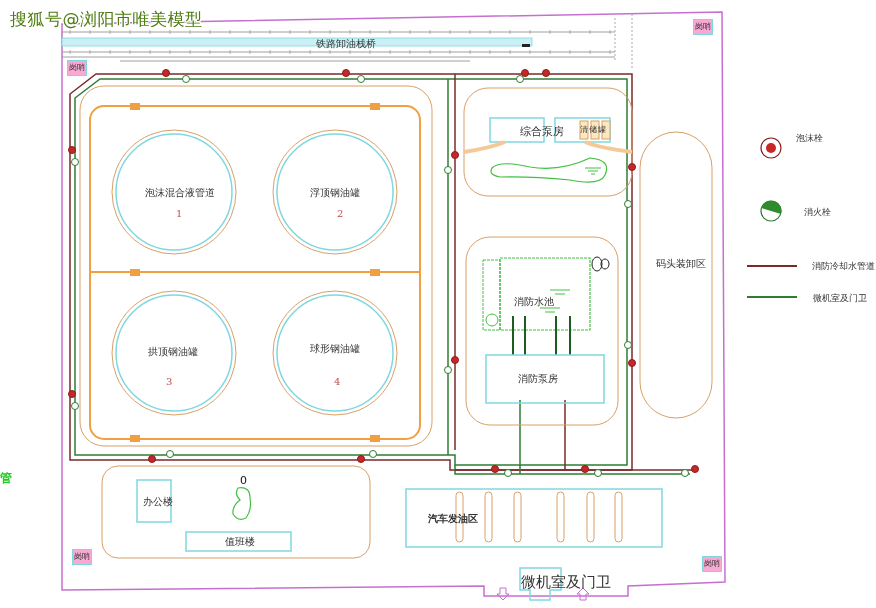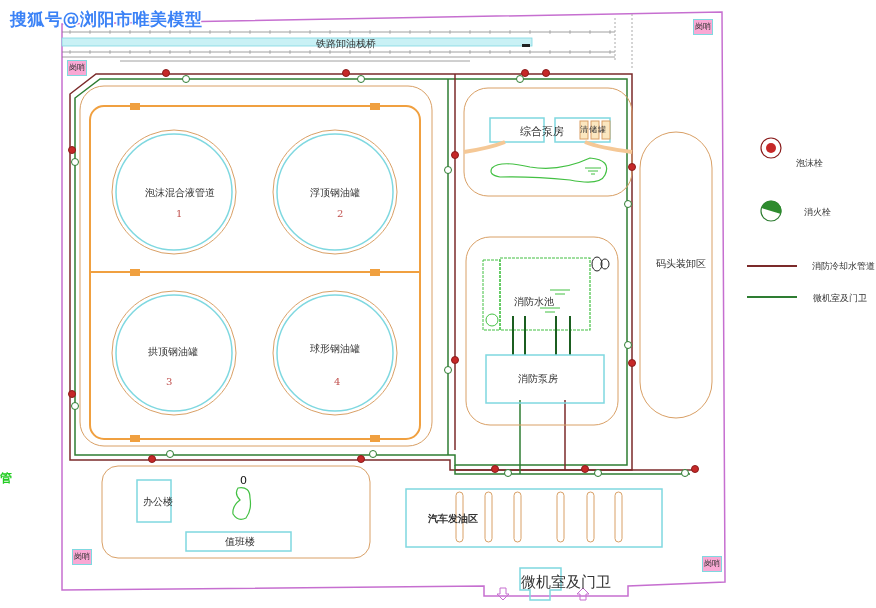--- a/index.html
+++ b/index.html
@@ -1,18 +1,18 @@
 <!DOCTYPE html>
 <html><head>
 <meta charset="utf-8">
 <style>
   html,body{margin:0;padding:0;background:#ffffff;}
   body{width:876px;height:608px;position:relative;overflow:hidden;font-family:"DejaVu Sans",sans-serif;}
   svg{position:absolute;left:0;top:0;}
-  .watermark{position:absolute;left:10px;top:8px;font-size:17px;font-weight:bold;color:#3b82f6;letter-spacing:0.5px;
+  .watermark{position:absolute;left:10px;top:8px;font-size:17px;font-weight:normal;color:#4d7c0f;letter-spacing:0.5px;
     text-shadow:1px 1px 0 #fff,-1px -1px 0 #fff,1px -1px 0 #fff,-1px 1px 0 #fff;}
   .lbl{position:absolute;font-size:10px;color:#333;white-space:nowrap;font-family:"DejaVu Serif",serif;text-align:center;}
   .num{position:absolute;font-size:10px;color:#c0504d;font-family:"DejaVu Serif",serif;}
   .sentry{position:absolute;font-size:8px;color:#333;border:1px solid #7fd8e0;background:#f9a8d4;padding:2px 1px;line-height:10px;font-family:"DejaVu Serif",serif;}
   .leg{position:absolute;font-size:9px;color:#333;font-family:"DejaVu Serif",serif;}
   .edge{position:absolute;left:0;top:470px;font-size:12px;color:#22cc22;font-weight:bold;}
 </style>
 </head>
 <body>
 
@@ -246,16 +246,16 @@
 <div class="lbl" style="left:225px;top:535px;">值班楼</div>
 <div class="lbl" style="left:240px;top:474px;font-size:11px;color:#111;font-family:'DejaVu Sans',sans-serif;">0</div>
 <div class="lbl" style="left:428px;top:512px;font-weight:bold;">汽车发油区</div>
 <div class="lbl" style="left:521px;top:573px;font-size:15px;">微机室及门卫</div>
 
 <div class="sentry" style="left:67px;top:60px;">岗哨</div>
 <div class="sentry" style="left:693px;top:19px;">岗哨</div>
 <div class="sentry" style="left:72px;top:549px;">岗哨</div>
 <div class="sentry" style="left:702px;top:556px;">岗哨</div>
 
-<div class="leg" style="left:796px;top:157px;">泡沫栓</div>
+<div class="leg" style="left:796px;top:132px;">泡沫栓</div>
 <div class="leg" style="left:804px;top:206px;">消火栓</div>
 <div class="leg" style="left:812px;top:260px;">消防冷却水管道</div>
 <div class="leg" style="left:813px;top:292px;">微机室及门卫</div>
 
 </body></html>

